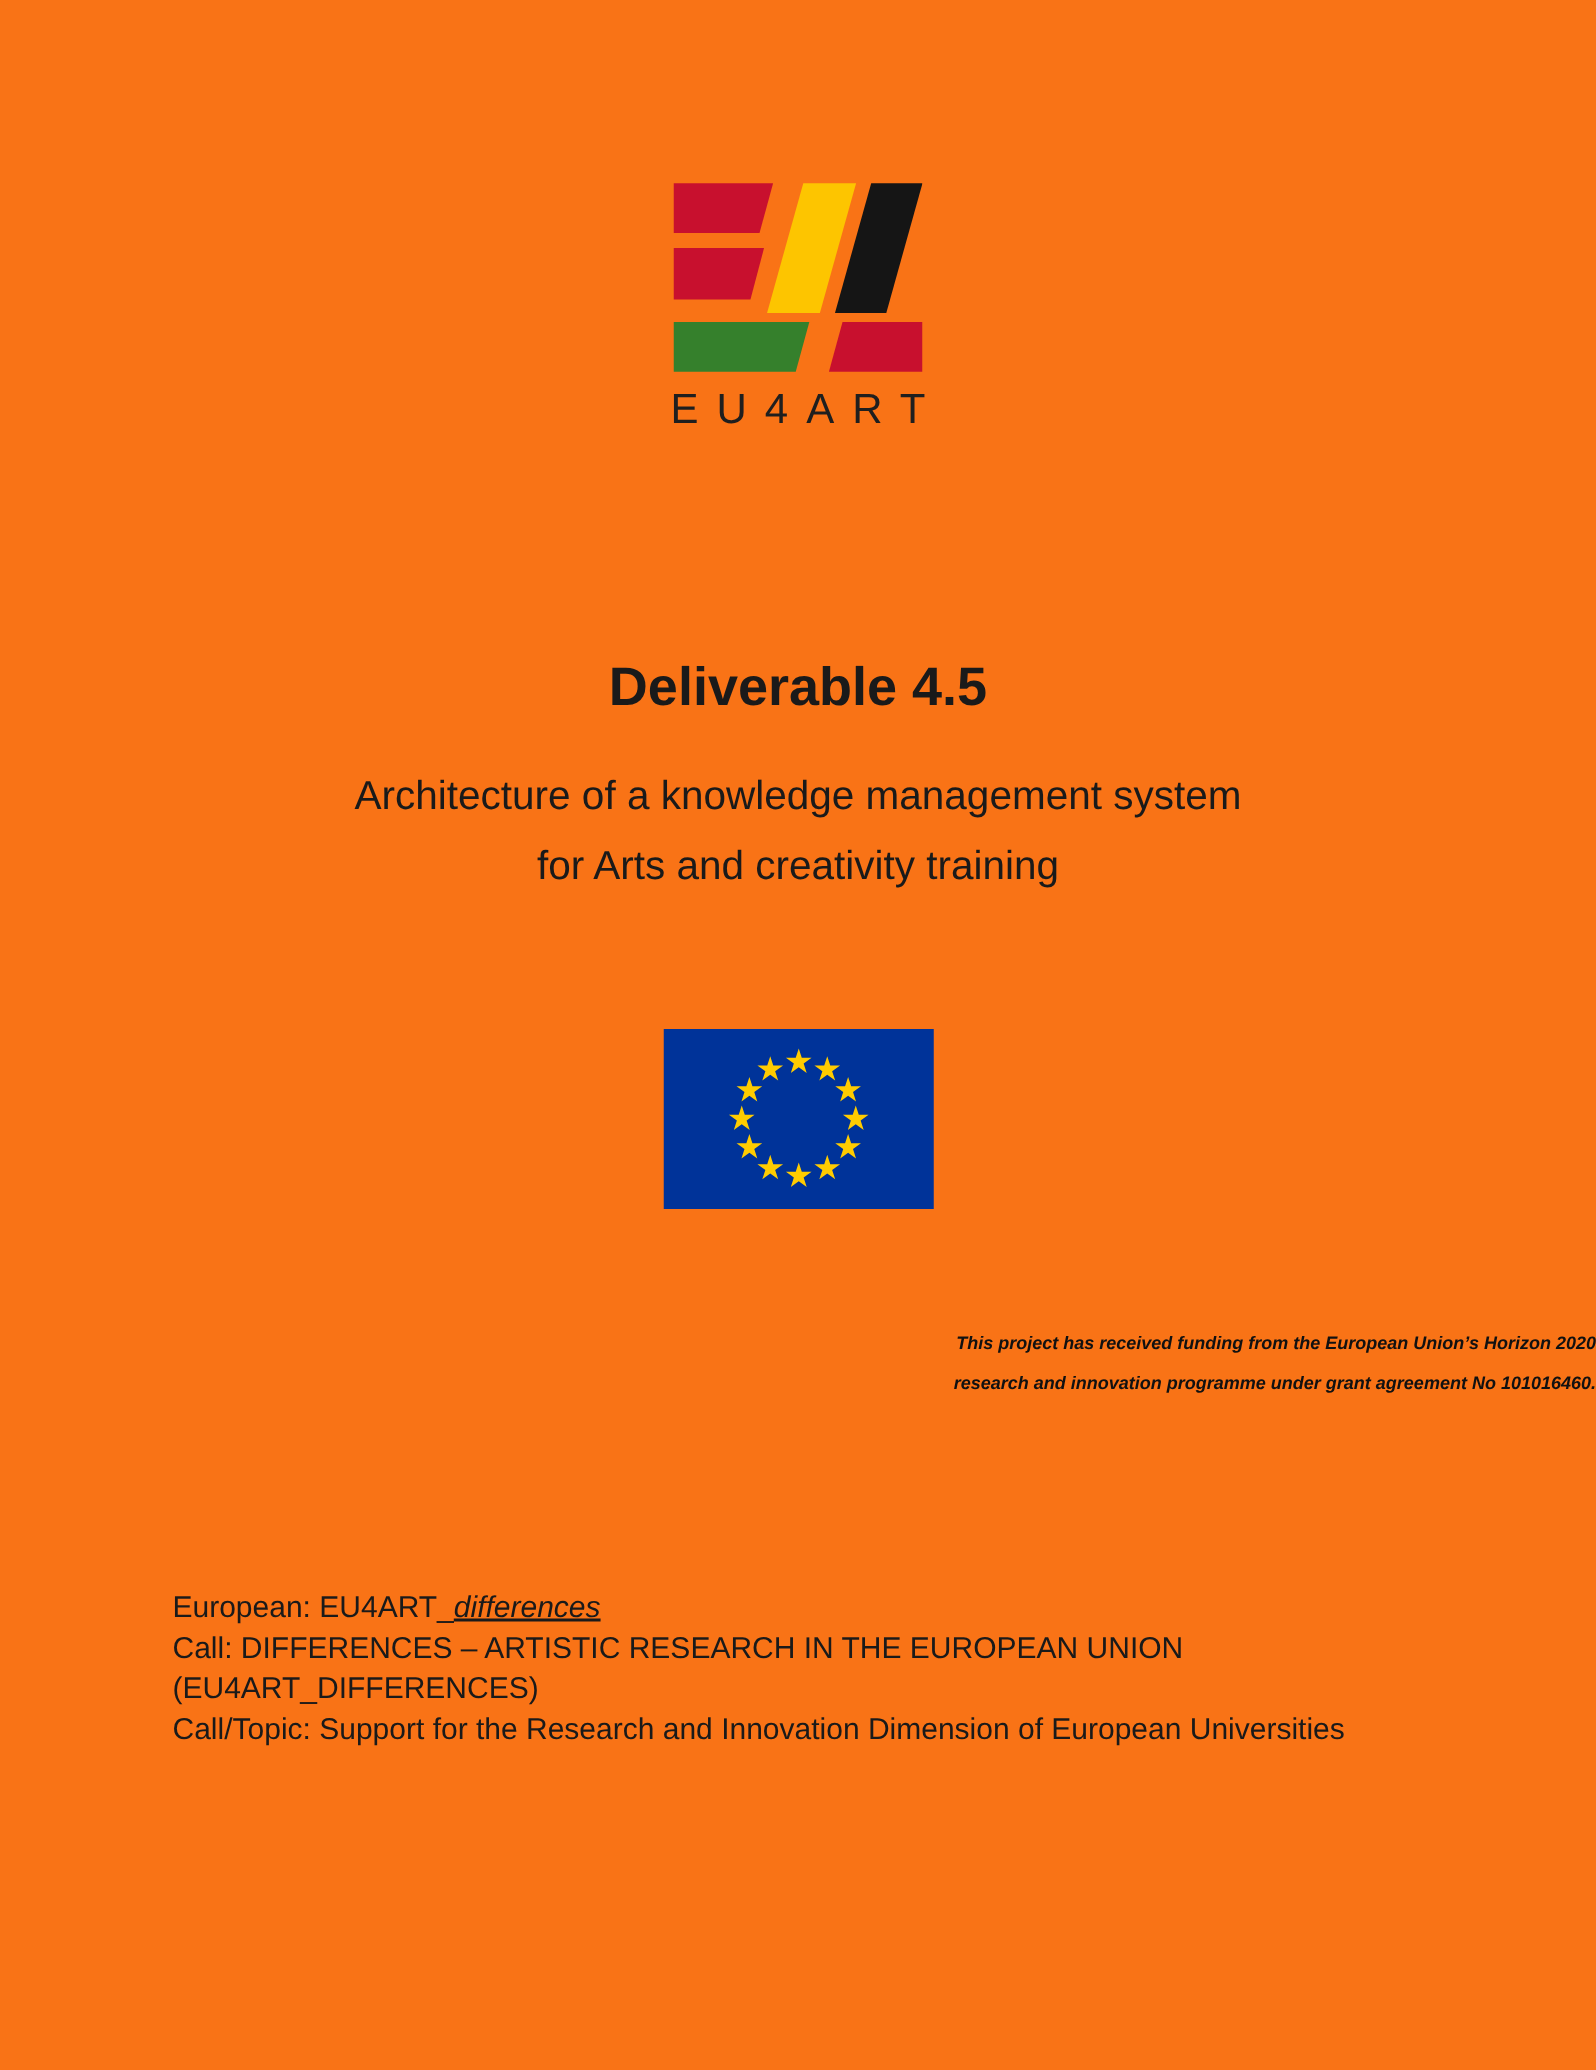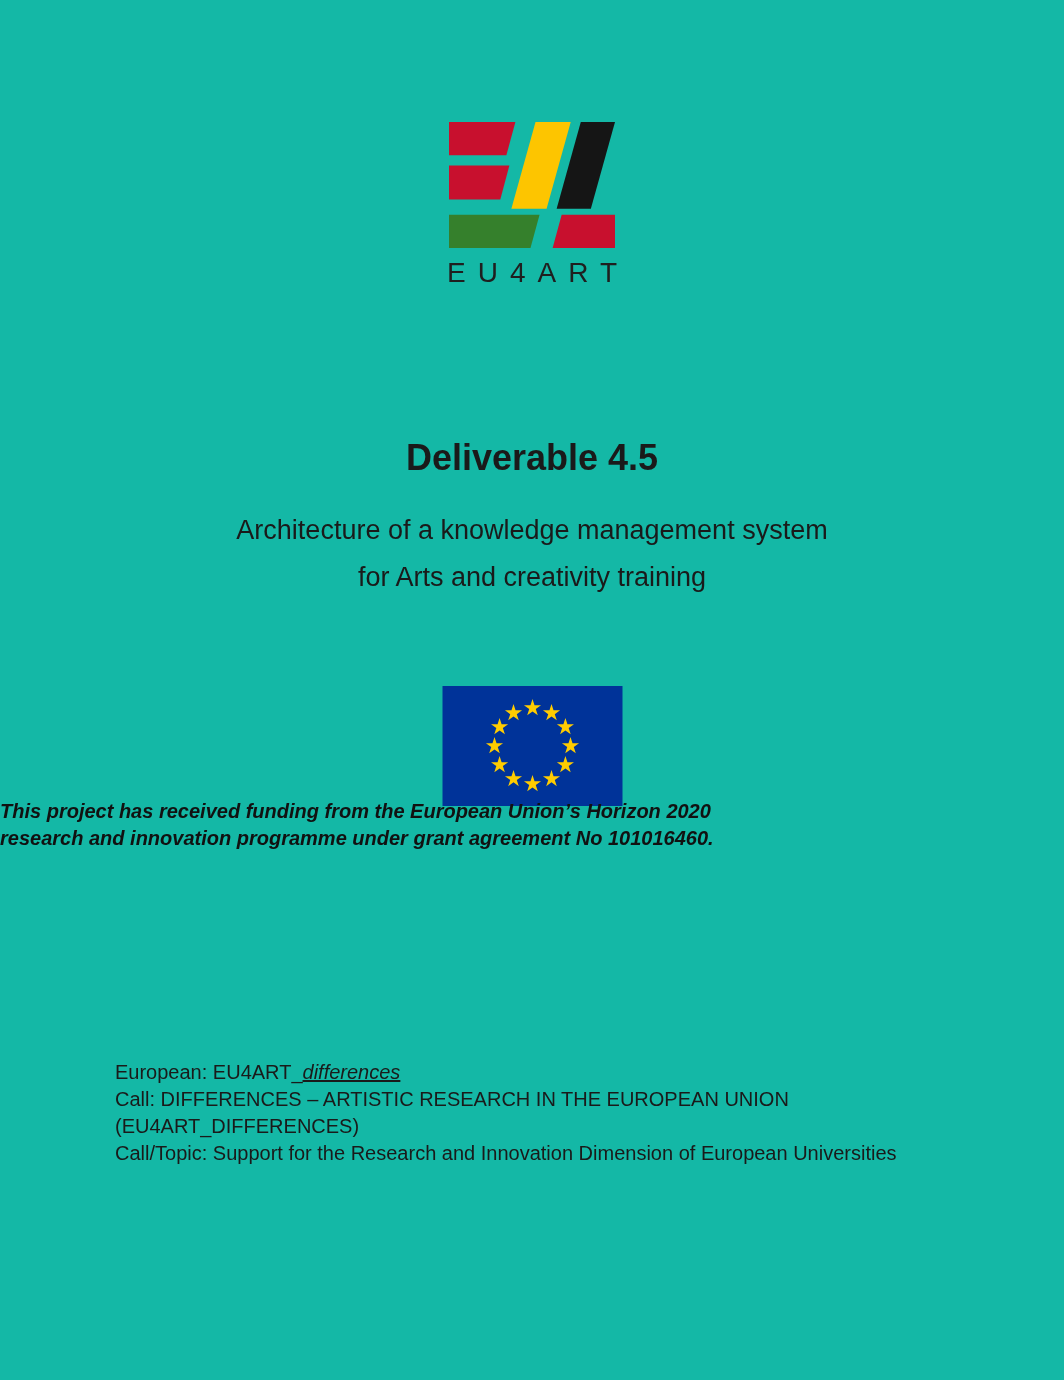--- a/index.html
+++ b/index.html
@@ -5,21 +5,21 @@
   html, body {
     margin: 0;
     padding: 0;
     background: #e8e8e8;
   }
   .page {
     position: relative;
     width: 1064px;
     height: 1380px;
     margin: 0 auto;
-    background: #14b8a6;
+    background: #f97316;
     font-family: "Liberation Sans", sans-serif;
     color: #1a1a1a;
     overflow: hidden;
   }
 
   
   .logo-block {
     position: absolute;
     top: 122px;
     left: 0;
@@ -77,25 +77,25 @@
   }
   .flag-svg {
     width: 183px;
     height: 120px;
     display: block;
   }
 
   
   .funding {
     position: absolute;
-    top: 798px;
+    top: 882px;
     left: 0;
     width: 100%;
-    text-align: left;
-    font-size: 20px;
+    text-align: right;
+    font-size: 12px;
     font-style: italic;
     font-weight: bold;
     line-height: 27px;
     color: #111111;
   }
 
   
   .details {
     position: absolute;
     top: 1059px;

